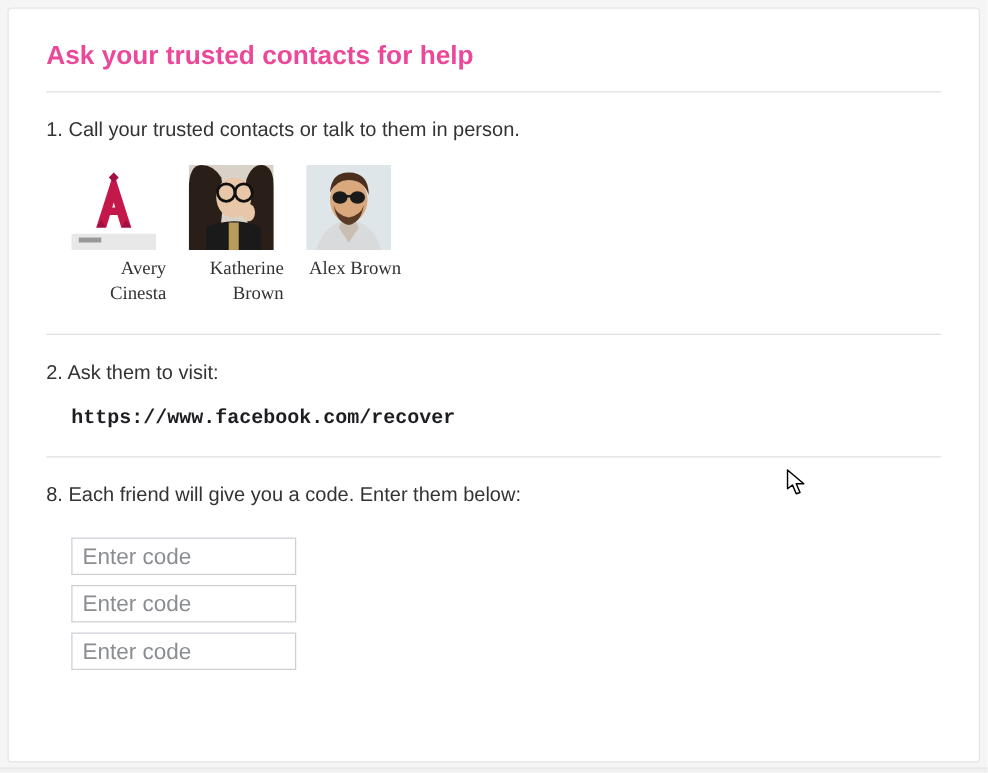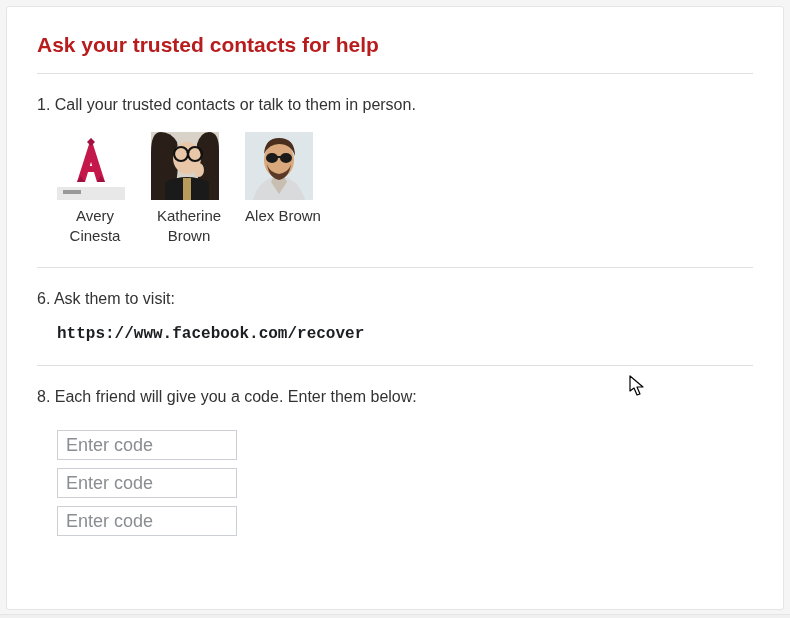--- a/index.html
+++ b/index.html
@@ -19,21 +19,21 @@
       border: 1px solid #e5e5e5;
       border-radius: 3px;
       margin: 6px;
       padding: 26px 30px 30px 30px;
       height: 604px;
       position: relative;
     }
     .page-title {
       font-size: 21px;
       font-weight: bold;
-      color: #b91c1c;
+      color: #ec4899;
       padding-bottom: 16px;
       border-bottom: 1px solid #dddfe2;
     }
     .section {
       padding: 20px 0 22px 0;
       border-bottom: 1px solid #dddfe2;
     }
     .section:last-of-type {
       border-bottom: none;
     }
@@ -43,21 +43,22 @@
       line-height: 1.4;
     }
     .contacts-row {
       display: flex;
       gap: 18px;
       margin-top: 16px;
       margin-left: 20px;
     }
     .contact {
       width: 76px;
-      text-align: center;
+      text-align: right;
+      font-family: Liberation Serif, serif;
     }
     .avatar {
       width: 68px;
       height: 68px;
       display: block;
       margin-bottom: 6px;
     }
     .avatar svg {
       width: 68px;
       height: 68px;
@@ -186,21 +187,21 @@
             <rect x="32" y="24" width="4" height="2" fill="#1a1a1a"></rect>
           </svg>
         </span>
         <div class="contact-name">Alex Brown</div>
       </div>
 
     </div>
   </div>
 
   <div class="section">
-    <div class="step-text">6. Ask them to visit:</div>
+    <div class="step-text">2. Ask them to visit:</div>
     <div class="recover-url">https://www.facebook.com/recover</div>
   </div>
 
   <div class="section">
     <div class="step-text">8. Each friend will give you a code. Enter them below:</div>
     <div class="codes">
       <input type="text" class="code-input" placeholder="Enter code" style="">
       <input type="text" class="code-input" placeholder="Enter code" style="">
       <input type="text" class="code-input" placeholder="Enter code" style="">
     </div>

